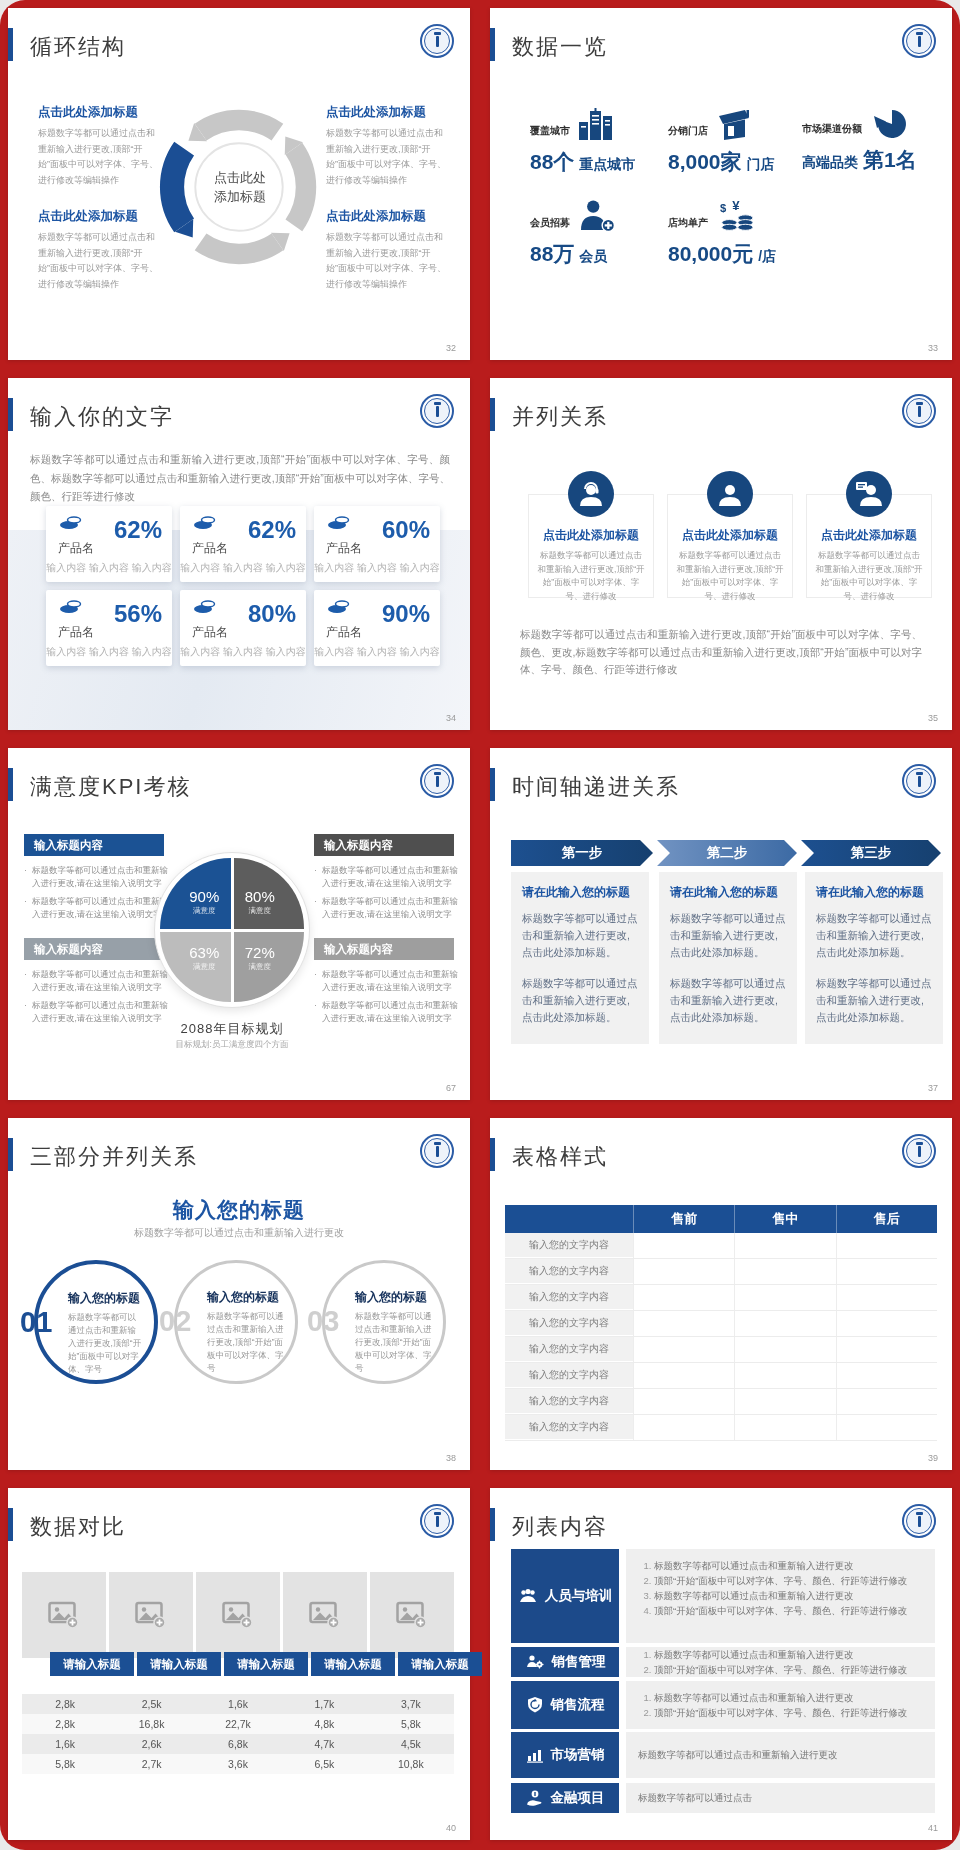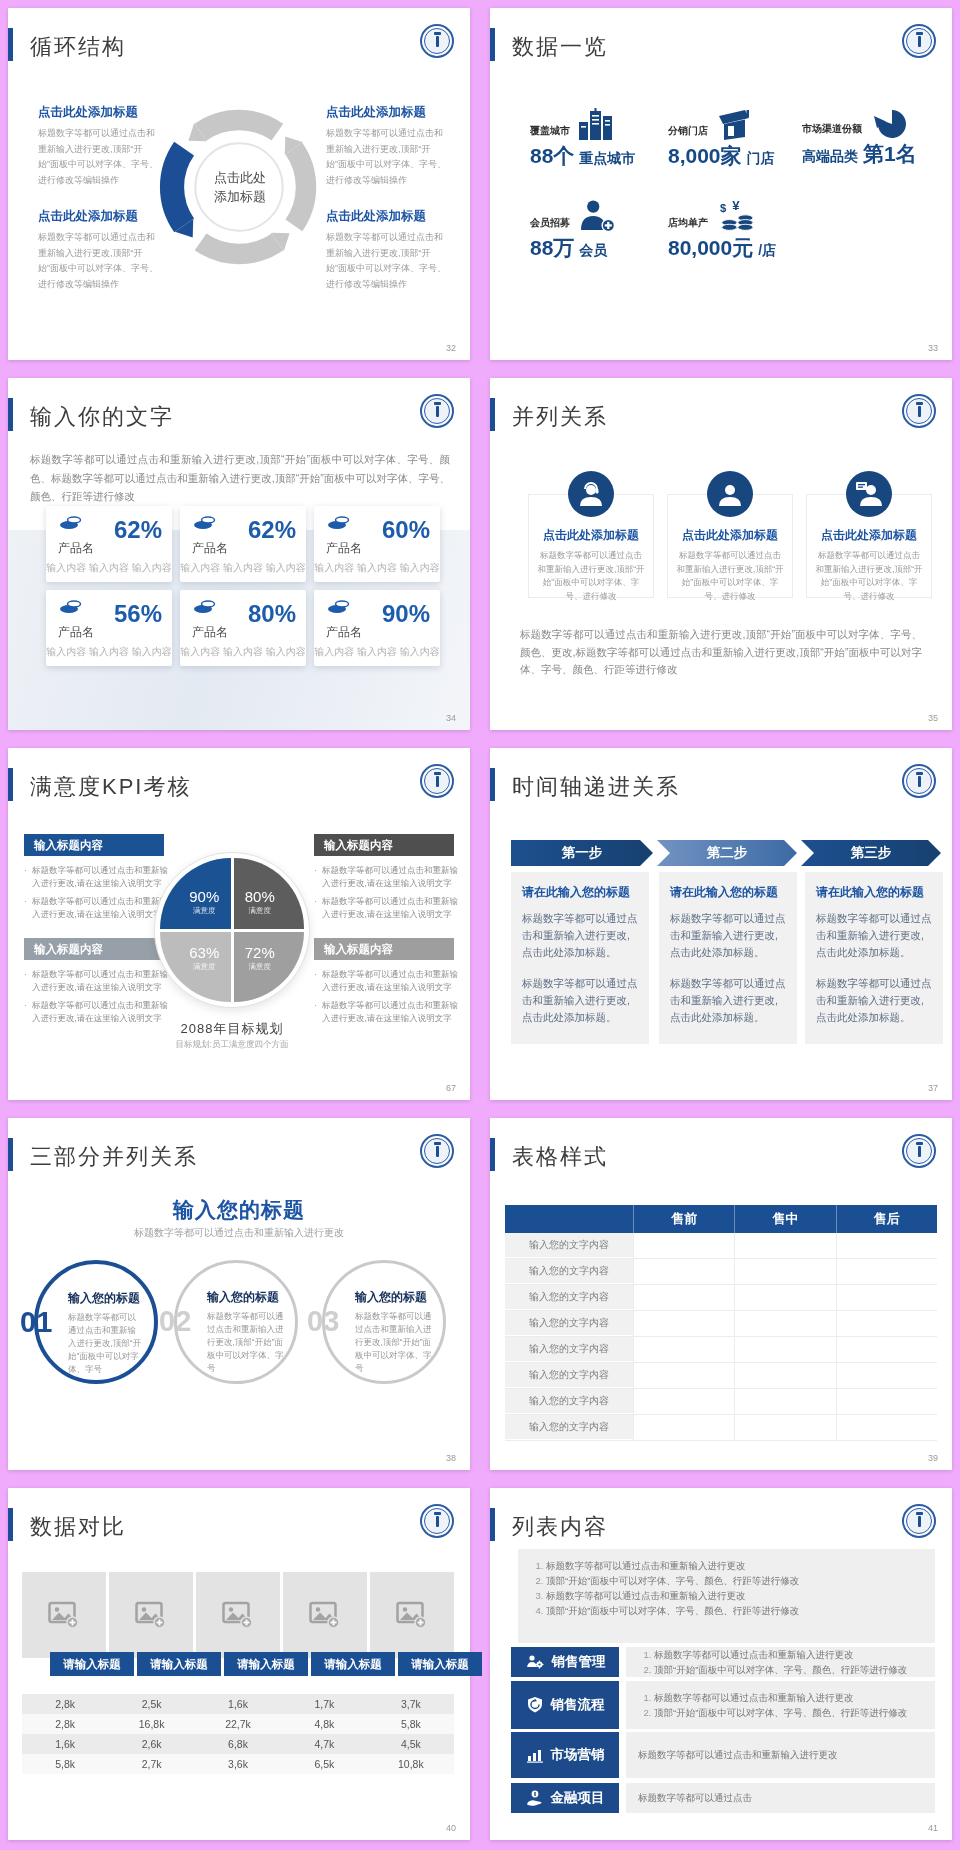--- a/index.html
+++ b/index.html
@@ -1,17 +1,17 @@
 <!DOCTYPE html>
 <html><head>
 <meta charset="utf-8">
 <style>
   html,body{margin:0;padding:0;background:#e9e9e9;}
-  .canvas{position:relative;width:960px;height:1850px;background:#f0abfc;overflow:hidden;
-          font-family:"Liberation Sans","DejaVu Sans",sans-serif;}
+  .canvas{position:relative;width:960px;height:1850px;background:#b91c1c;overflow:hidden;
+          font-family:"Liberation Sans","DejaVu Sans",sans-serif;border-radius:25px;}
   .slide{position:absolute;width:462px;height:352px;background:#fff;box-shadow:0 1px 4px rgba(0,0,0,.16);}
   .bar{position:absolute;left:0;top:20px;width:5px;height:33px;background:#1b4e94;}
   .stitle{position:absolute;left:22px;top:24px;font-size:22px;color:#3d3d3d;letter-spacing:2px;}
   .pg{position:absolute;right:14px;bottom:7px;font-size:9px;color:#9a9a9a;}
   .logo{position:absolute;right:16px;top:16px;width:34px;height:34px;border-radius:50%;
         border:2px solid #2b5ca6;background:#fff;display:flex;align-items:center;justify-content:center;box-sizing:border-box;}
   .logo-in{width:24px;height:24px;border-radius:50%;border:1px solid #2b5ca6;background:#eef3fa;
            display:flex;align-items:center;justify-content:center;}
   .logo-glyph{width:3px;height:11px;background:#1b4e94;border-radius:1px;position:relative;}
   .logo-glyph::before{content:"";position:absolute;top:-4px;left:-2px;width:7px;height:3px;background:#1b4e94;border-radius:1px;}
@@ -20,21 +20,21 @@
   .blk{position:absolute;width:124px;}
   .blk .bt{font-size:12.5px;font-weight:bold;color:#1d55a3;margin-bottom:5px;}
   .blk .bb{font-size:9px;color:#9a9a9a;line-height:15.5px;}
   .ringwrap{position:absolute;left:138px;top:86px;width:186px;height:186px;}
   .ringtext{position:absolute;left:186px;top:160px;width:92px;text-align:center;font-size:13px;line-height:19px;color:#4b4b4b;}
 
   
   .stat{position:absolute;}
   .stoprow{display:flex;align-items:flex-end;gap:8px;}
   .slb{font-size:10px;font-weight:bold;color:#2f2f2f;padding-bottom:2px;white-space:nowrap;}
-  .svrow{display:flex;align-items:baseline;gap:5px;margin-top:2px;}
+  .svrow{display:flex;align-items:baseline;gap:5px;margin-top:8px;}
   .sval{font-size:21px;font-weight:bold;color:#174a85;white-space:nowrap;}
   .ssuf,.spre{font-size:14px;font-weight:bold;color:#174a85;white-space:nowrap;}
 
   
   .intro{position:absolute;left:22px;top:72px;width:420px;font-size:10.5px;color:#8a8a8a;line-height:18.5px;text-align:justify;}
   .band{position:absolute;left:0;top:152px;width:100%;height:200px;background:linear-gradient(105deg,#eef1f6 0%,#e4eaf2 45%,#f3f5f9 100%);}
   .cards{position:absolute;left:38px;top:128px;display:grid;grid-template-columns:repeat(3,126px);grid-auto-rows:76px;gap:8px;}
   .card{position:relative;background:#fff;box-shadow:0 2px 6px rgba(110,125,150,.28);border-radius:2px;padding:8px 10px;box-sizing:border-box;}
   .card .pn{position:absolute;left:12px;top:34px;font-size:12px;color:#4a4a4a;}
   .card .pct{position:absolute;right:10px;top:10px;font-size:24px;font-weight:bold;color:#1d5cab;}
@@ -671,20 +671,29 @@
   <div class="slide" style="left:490px;top:1488px">
     <div class="bar"></div>
     <div class="stitle">列表内容</div>
     <div class="logo">
         <div class="logo-in">
           <div class="logo-glyph"></div>
         </div>
       </div>
 
     <div class="lrow" style="top:61px;height:94px">
+      <div class="lbox">
+        <svg width="20" height="16" viewBox="0 0 18 16">
+            <circle cx="4.5" cy="4.5" r="2.2" fill="#fff"></circle>
+            <circle cx="9" cy="3.5" r="2.6" fill="#fff"></circle>
+            <circle cx="13.5" cy="4.5" r="2.2" fill="#fff"></circle>
+            <path d="M1 14 q2-6 8-6 q6 0 8 6 z" fill="#fff"></path>
+          </svg>
+        <span>人员与培训</span>
+      </div>
       <div class="lpanel topalign">
         <ol class="llist">
           <li>标题数字等都可以通过点击和重新输入进行更改</li>
           <li>顶部“开始”面板中可以对字体、字号、颜色、行距等进行修改</li>
           <li>标题数字等都可以通过点击和重新输入进行更改</li>
           <li>顶部“开始”面板中可以对字体、字号、颜色、行距等进行修改</li>
         </ol>
       </div>
     </div>
 

